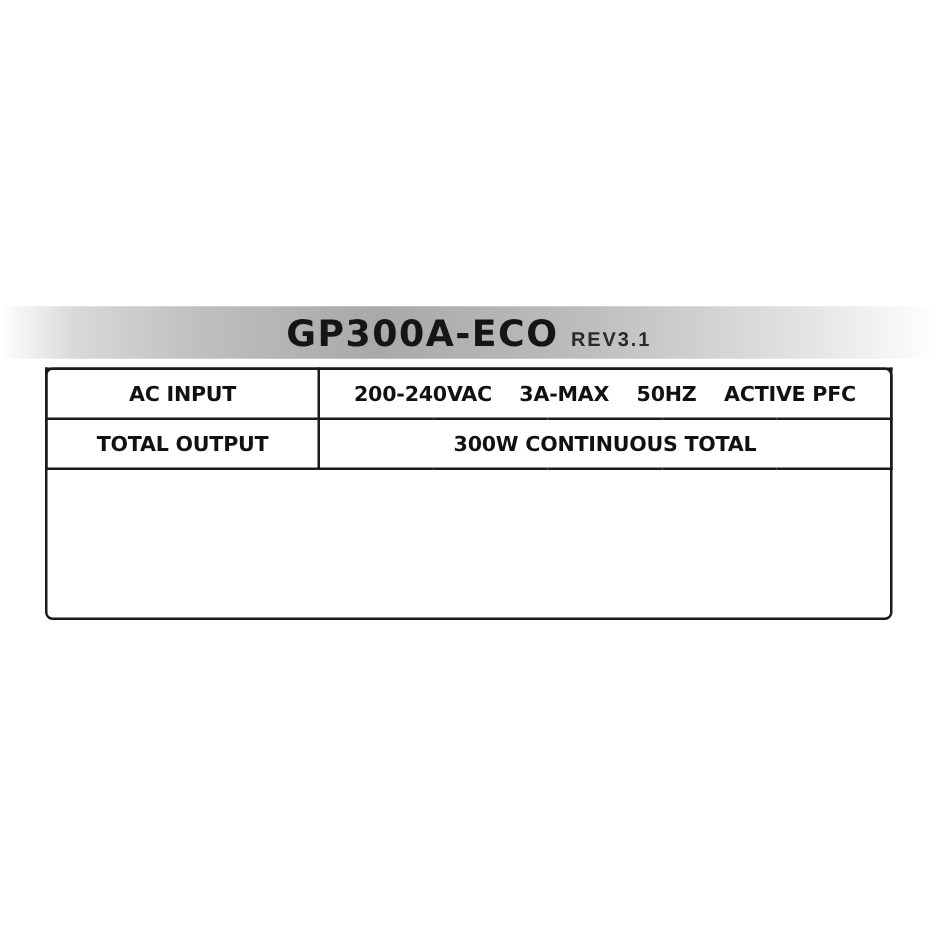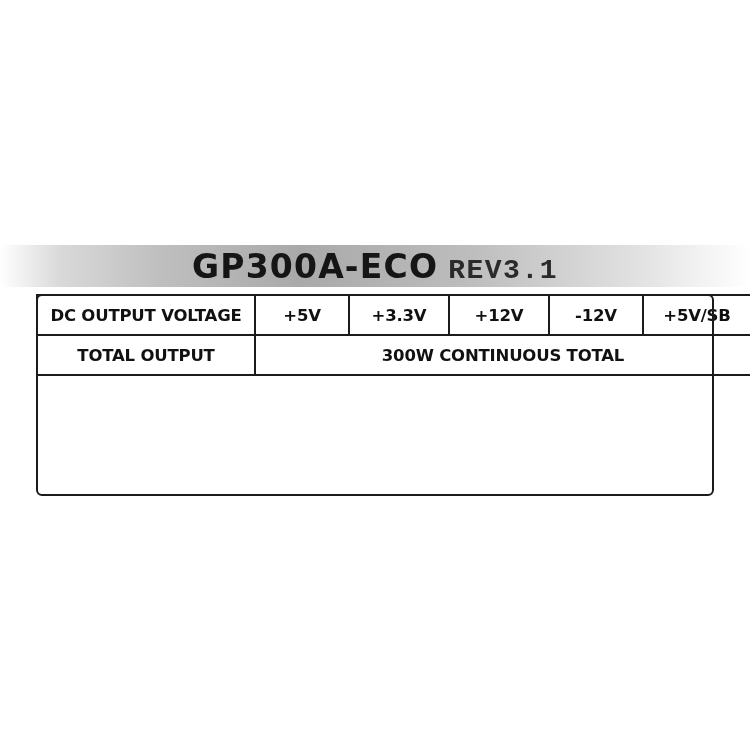--- a/index.html
+++ b/index.html
@@ -43,29 +43,29 @@
   }
   .title-inner {
     display: flex;
     align-items: baseline;
     gap: 10px;
     transform: translateY(1px);
   }
   .model {
     font-family: "DejaVu Sans", sans-serif;
     font-weight: bold;
-    font-size: 33px;
+    font-size: 29px;
     letter-spacing: 1.2px;
     color: #151515;
     line-height: 1;
   }
   .rev {
-    font-family: Liberation Mono, monospace;
+    font-family: Liberation Sans, sans-serif;
     font-weight: bold;
-    font-size: 28px;
+    font-size: 16px;
     letter-spacing: 1.5px;
     color: #2a2a2a;
     line-height: 1;
   }
 
   
   .spec-table {
     position: absolute;
     left: 36px;
     top: 294px;
@@ -127,29 +127,27 @@
 
   <div class="title-band">
     <div class="title-inner">
       <span class="model">GP300A-ECO</span>
       <span class="rev">REV3.1</span>
     </div>
   </div>
 
   <table class="spec-table">
     <tbody>
+      <tr>
+        <td class="row-label">AC INPUT</td>
+        <td class="ac-cell" colspan="5">
+          <span>200-240VAC</span><span class="gap"></span><span>3A-MAX</span><span class="gap"></span><span>50HZ</span><span class="gap"></span><span>ACTIVE PFC</span>
+        </td>
+      </tr>
 
-      <tr>
-        <td class="row-label">DC OUTPUT VOLTAGE</td>
-        <td class="cell-5v">+5V</td>
-        <td class="cell-33v">+3.3V</td>
-        <td class="cell-12v">+12V</td>
-        <td class="cell-n12v">-12V</td>
-        <td class="cell-5vsb">+5V/SB</td>
-      </tr>
 
 
 
       <tr>
         <td class="row-label">TOTAL OUTPUT</td>
         <td class="total-cell" colspan="5">300W CONTINUOUS TOTAL</td>
       </tr>
     </tbody>
   </table>
 

